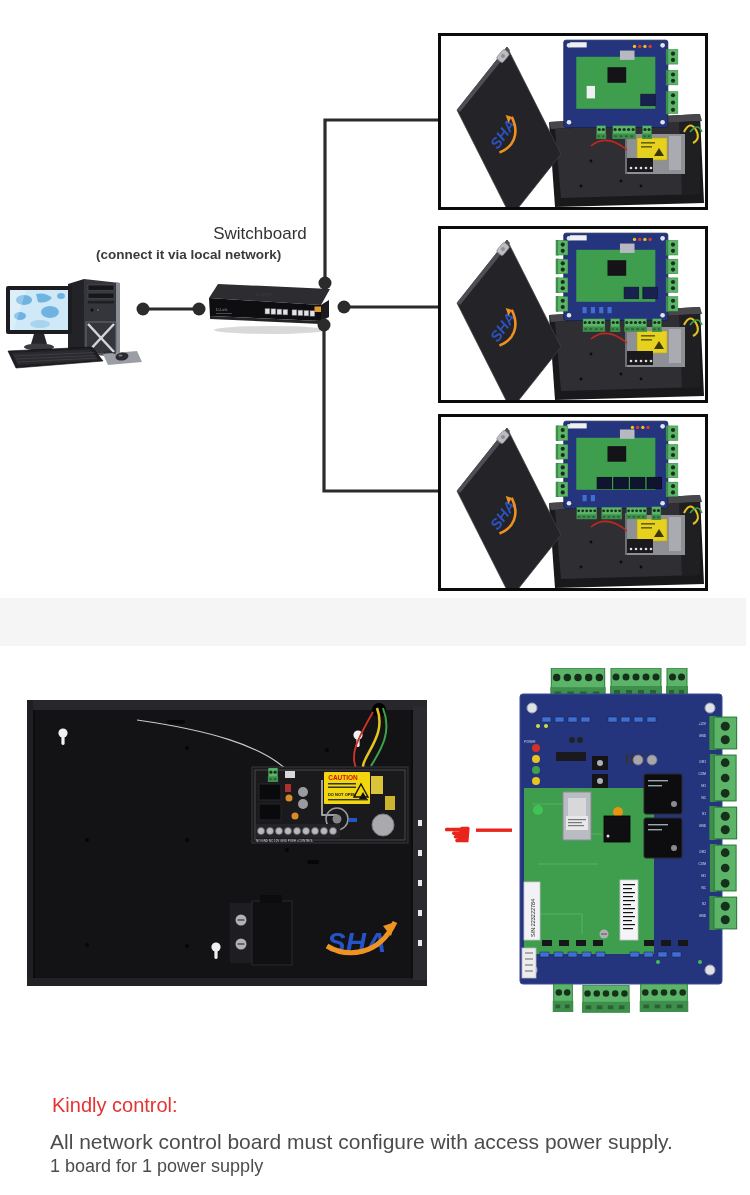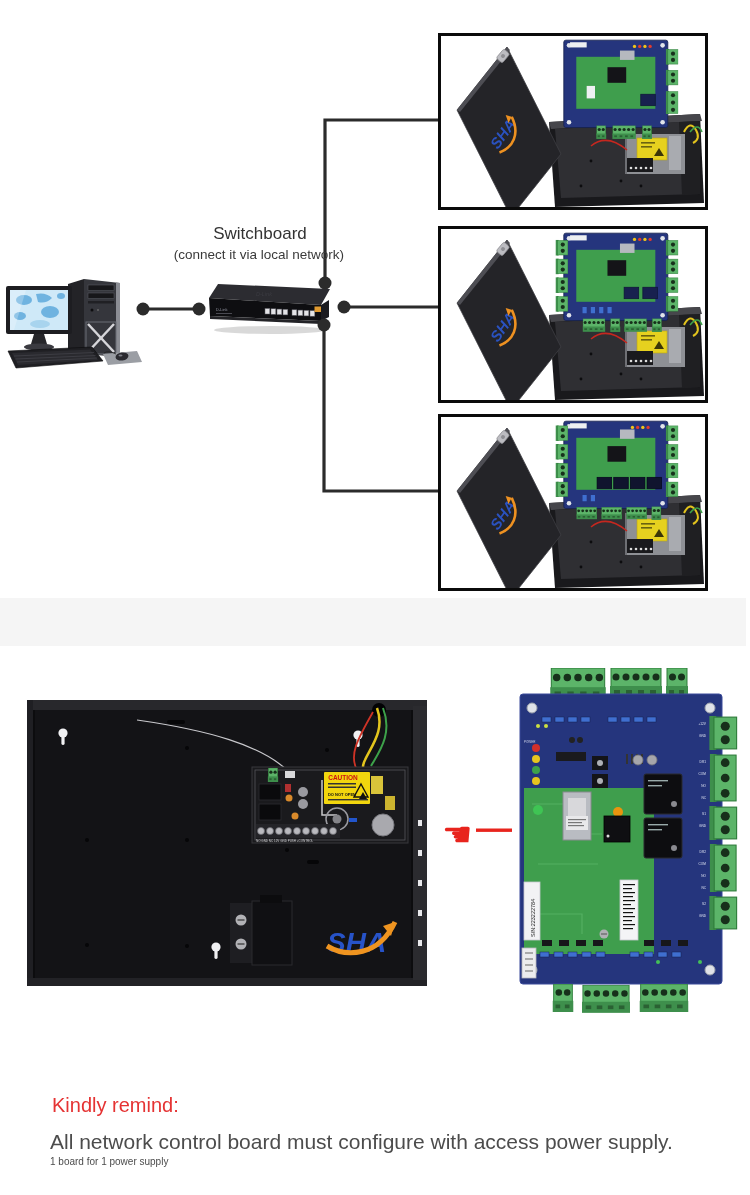--- a/index.html
+++ b/index.html
@@ -3,26 +3,26 @@
 <meta charset="utf-8">
 <style>
   html,body{margin:0;padding:0;background:#fff;}
   .page{position:relative;width:746px;height:1195px;background:#fff;overflow:hidden;
         font-family:"Liberation Sans",sans-serif;}
   .abs{position:absolute;}
   .kit-box{position:absolute;left:438px;width:270px;height:177px;border:3px solid #0b0b0b;
            background:#fff;box-sizing:border-box;}
   .label-switchboard{position:absolute;left:140px;top:224px;width:240px;text-align:center;
            font-size:17px;color:#333;}
-  .label-sub{position:absolute;left:96px;top:247px;width:248px;text-align:right;
-           font-size:13.5px;color:#3a3a3a;}
+  .label-sub{position:absolute;left:96px;top:247px;width:248px;text-align:left;
+           font-size:13.5px;color:#3a3a3a;font-weight:bold;}
   .band{position:absolute;left:0;top:598px;width:750px;height:48px;background:#f5f5f5;}
   .remind-title{position:absolute;left:52px;top:1094px;font-size:20px;color:#e53333;}
   .remind-line1{position:absolute;left:50px;top:1130px;font-size:21px;color:#4c4c4c;}
-  .remind-line2{position:absolute;left:50px;top:1156px;font-size:10px;color:#4c4c4c;}
+  .remind-line2{position:absolute;left:50px;top:1156px;font-size:18px;color:#4c4c4c;}
   svg text{font-family:"Liberation Sans",sans-serif;}
 </style>
 </head>
 <body>
 
 <div class="page">
 
   <svg width="0" height="0" style="position:absolute">
     <defs>
       <symbol id="vterm-2" viewBox="0 0 24 30">
@@ -538,17 +538,17 @@
       <rect x="17" y="288" width="8" height="2" fill="#aaa"></rect>
         <rect x="17" y="294" width="8" height="2" fill="#aaa"></rect>
       <rect x="17" y="300" width="8" height="2" fill="#aaa"></rect>
         <rect x="17" y="306" width="8" height="2" fill="#aaa"></rect>
     </g>
     <use href="#hterm-2" x="44" y="320" width="22" height="28"></use>
     <use href="#hterm-5" x="74" y="321" width="48" height="28"></use>
     <use href="#hterm-5" x="130" y="320" width="52" height="28"></use>
   </svg>
 
-  <div class="remind-title">Kindly remind:</div>
+  <div class="remind-title">Kindly control:</div>
   <div class="remind-line1">All network control board must configure with access power supply.</div>
   <div class="remind-line2">1 board for 1 power supply</div>
 
 </div>
 
 </body></html>

